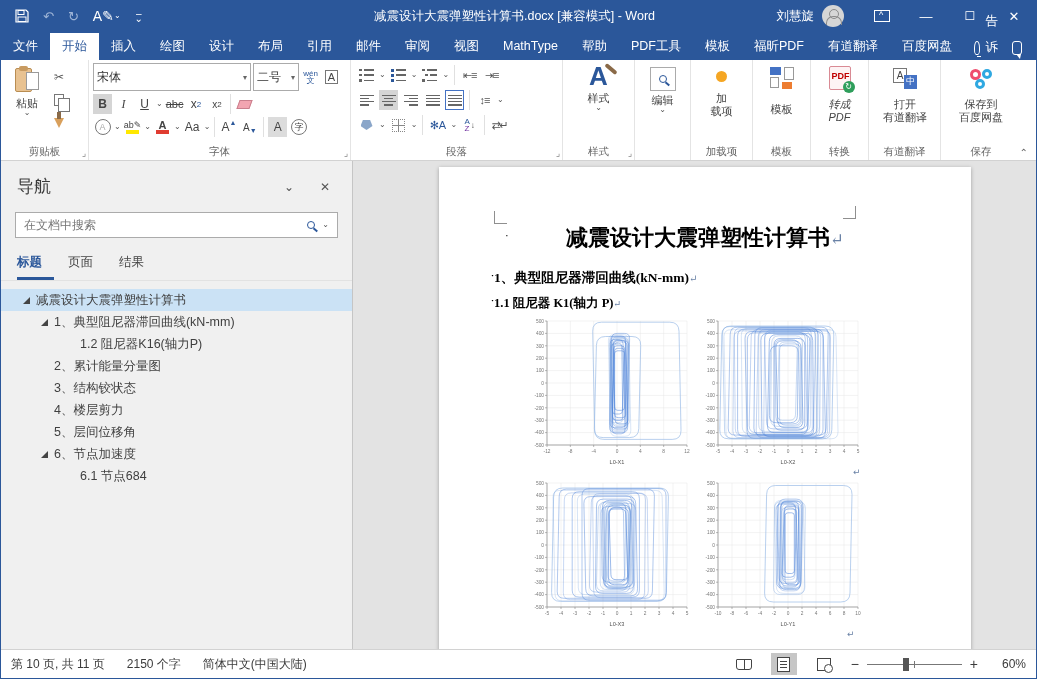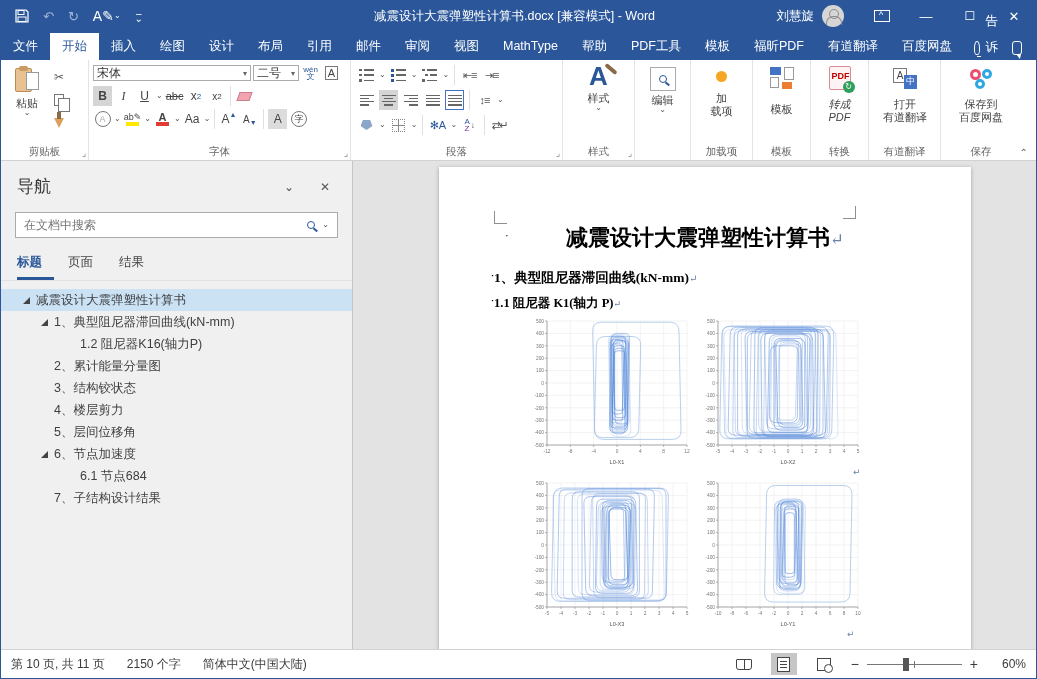--- a/index.html
+++ b/index.html
@@ -45,21 +45,21 @@
   .clip-top { position:absolute; left:4px; top:0; width:9px; height:5px; background:#c89b61; border-radius:2px; }
   .clip-page { position:absolute; right:0; top:6px; width:13px; height:18px; background:#fff; border:1px solid #9a9a9a; }
   .smallcol { display:flex; flex-direction:column; gap:4px; padding-top:4px; }
   .sbtn { width:20px; height:19px; display:flex; align-items:center; justify-content:center; font-size:12px; color:#555; }
   .copy-ic { width:10px; height:12px; border:1px solid #777; background:#fff; position:relative; }
   .copy-ic:after { content:""; position:absolute; left:3px; top:3px; width:10px; height:12px; border:1px solid #777; background:#fff; }
   .brush-ic { width:0; height:0; border-left:5px solid transparent; border-right:5px solid transparent; border-top:10px solid #d9a05c; position:relative; }
   .brush-ic:after { content:""; position:absolute; left:-2px; top:-16px; width:4px; height:7px; background:#8a6a48; }
   .fontgrp { display:flex; flex-direction:column; }
   .frow { display:flex; align-items:center; gap:2px; }
-  .combo { height:16px; border:1px solid #ababab; background:#fff; display:flex; align-items:center; font-size:12px; color:#333; padding:0 3px; justify-content:space-between; }
+  .combo { height:28px; border:1px solid #ababab; background:#fff; display:flex; align-items:center; font-size:12px; color:#333; padding:0 3px; justify-content:space-between; }
   .combo .ca { font-size:8px; color:#666; margin-left:4px; }
   .tbtn { min-width:19px; height:20px; display:flex; align-items:center; justify-content:center; color:#444; font-size:12px; padding:0 1px; }
   .tbtn.on { background:#d5d5d5; }
   .u-line { text-decoration:underline; }
   .strike { text-decoration:line-through; font-size:11px; }
   .sup { font-size:10px; } .sup sup,.sub sub{ font-size:7px; }
   .eraser { width:13px; height:9px; background:#f2a5b1; border:1px solid #c97f8d; transform:skewX(-20deg); }
   .hl-ic,.fc-ic { display:flex; flex-direction:column; align-items:center; line-height:10px; }
   .hl-bar { width:13px; height:4px; background:#ffe800; }
   .fc-bar { width:13px; height:4px; background:#e03c31; }
@@ -552,24 +552,20 @@
             <span class="tri hidden"></span>
             <span>5、层间位移角</span>
           </div>
           <div class="nav-item" style="padding-left: 40px;">
             <span class="tri"></span>
             <span>6、节点加速度</span>
           </div>
           <div class="nav-item" style="padding-left: 66px;">
             <span class="tri hidden"></span>
             <span>6.1 节点684</span>
-          </div>
-          <div class="nav-item" style="padding-left: 40px;">
-            <span class="tri hidden"></span>
-            <span>7、子结构设计结果</span>
           </div>
         </div>
     </div>
 
     <div class="docarea">
       <div class="page">
         <span class="cropmark cm-tl"></span>
         <span class="cropmark cm-tr"></span>
         <span class="style-dot" style="left:66px;top:62px;">·</span>
         <div class="doc-title"><span>减震设计大震弹塑性计算书</span><span class="pilcrow">↵</span></div>

